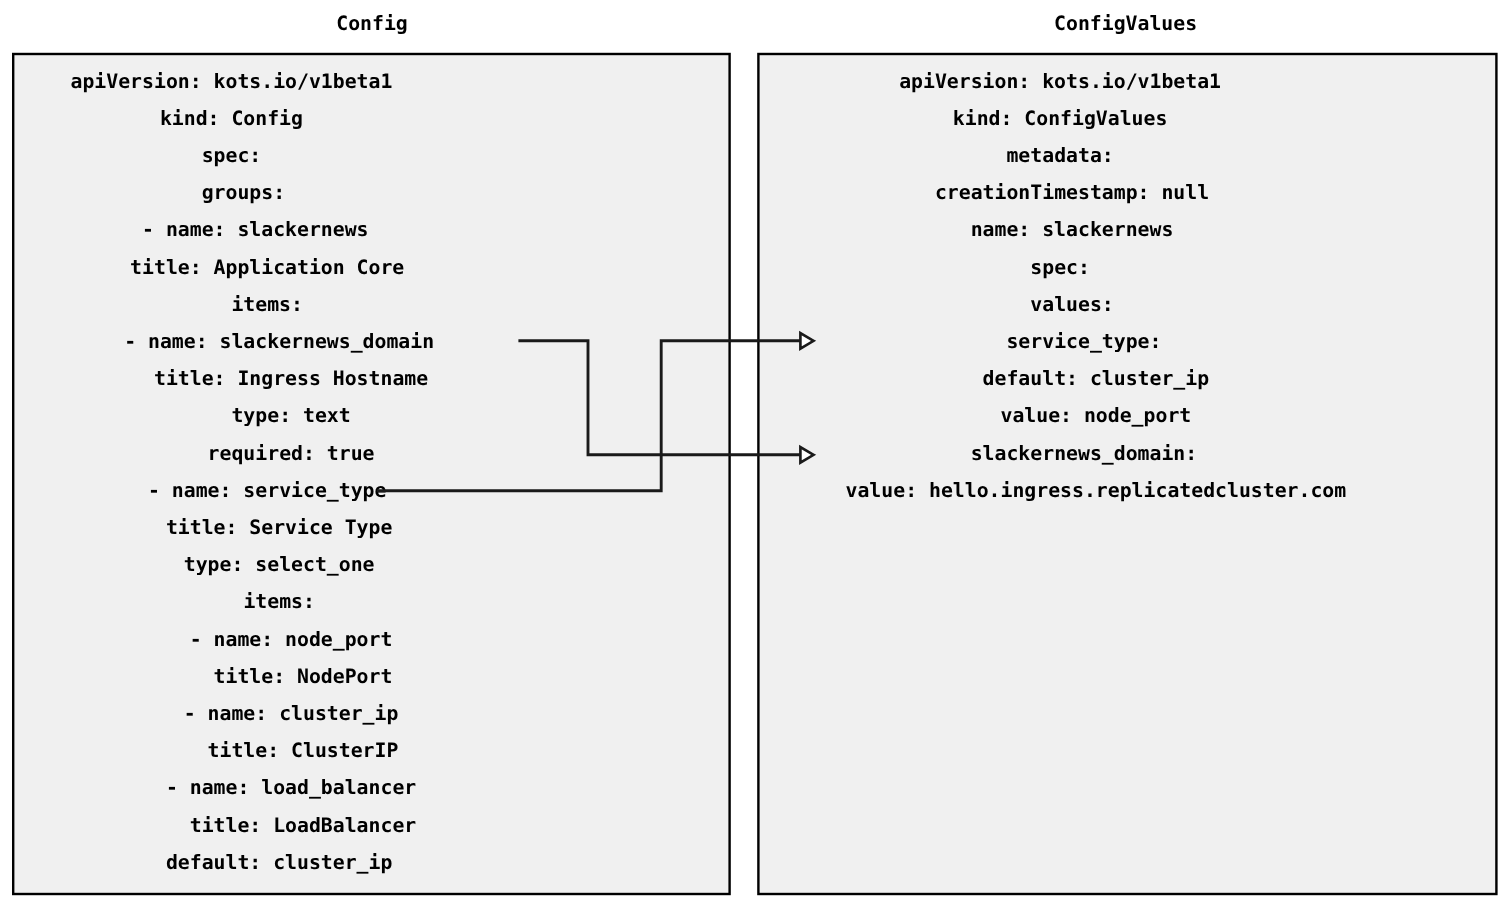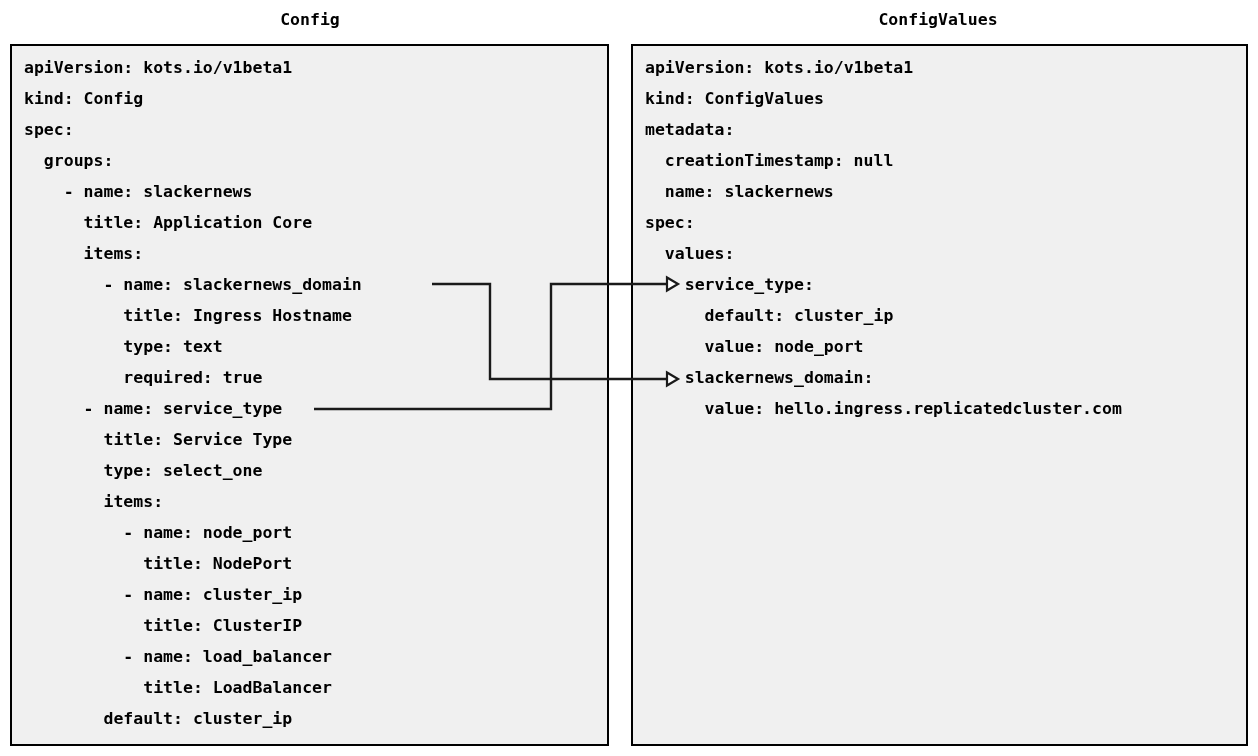--- a/index.html
+++ b/index.html
@@ -65,20 +65,21 @@
     font-weight: bold;
     line-height: 31px;
     color: #000000;
     white-space: pre;
     letter-spacing: 0px;
   }
   .yaml-line {
     display: block;
     height: 31px;
     white-space: pre;
+    text-align: center;
   }
   #connectors {
     position: absolute;
     left: 0; top: 0;
     width: 1258px;
     height: 756px;
     pointer-events: none;
   }
 </style>
 </head>

